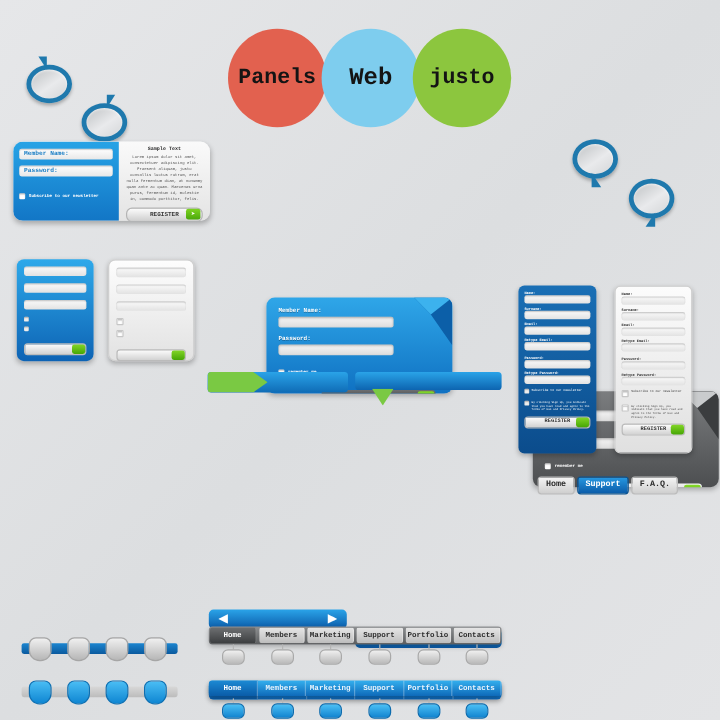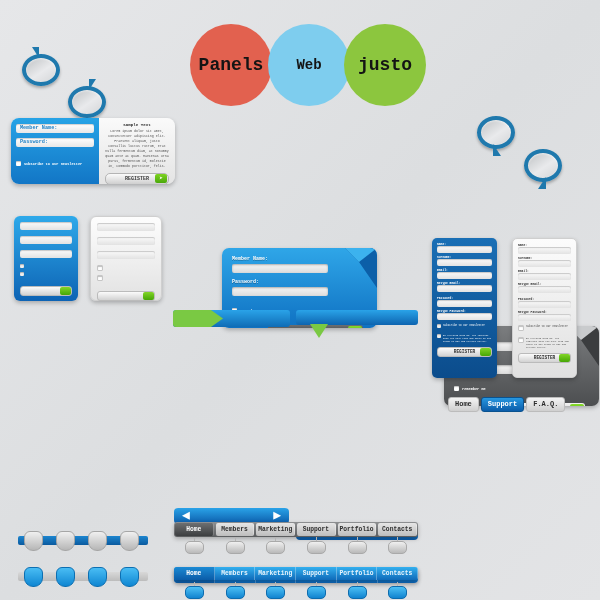--- a/index.html
+++ b/index.html
@@ -191,21 +191,21 @@
 <body>
 
 <div class="stage">
 
   <div class="abs bubble tl" style="left:22px;top:38px;width:30px;height:24px;"></div>
   <div class="abs bubble tr" style="left:68px;top:38px;width:30px;height:24px;"></div>
 
   <div class="abs circ circ-red" style="left:190px;top:8px;width:82px;height:82px;font-size:18px;">
     <span>Panels</span>
   </div>
-  <div class="abs circ circ-blue" style="left:268px;top:8px;width:82px;height:82px;font-size:14px;">
+  <div class="abs circ circ-blue" style="left:268px;top:8px;width:82px;height:82px;font-size:20px;">
     <span>Web</span>
   </div>
   <div class="abs circ circ-green" style="left:344px;top:8px;width:82px;height:82px;font-size:18px;">
     <span>justo</span>
   </div>
 
   <div class="abs bubble br" style="left:477px;top:36px;width:30px;height:25px;"></div>
   <div class="abs bubble bl" style="left:524px;top:36px;width:30px;height:25px;"></div>
 
   <div class="abs lp1 panel-shadow" style="left:11px;top:102px;">

